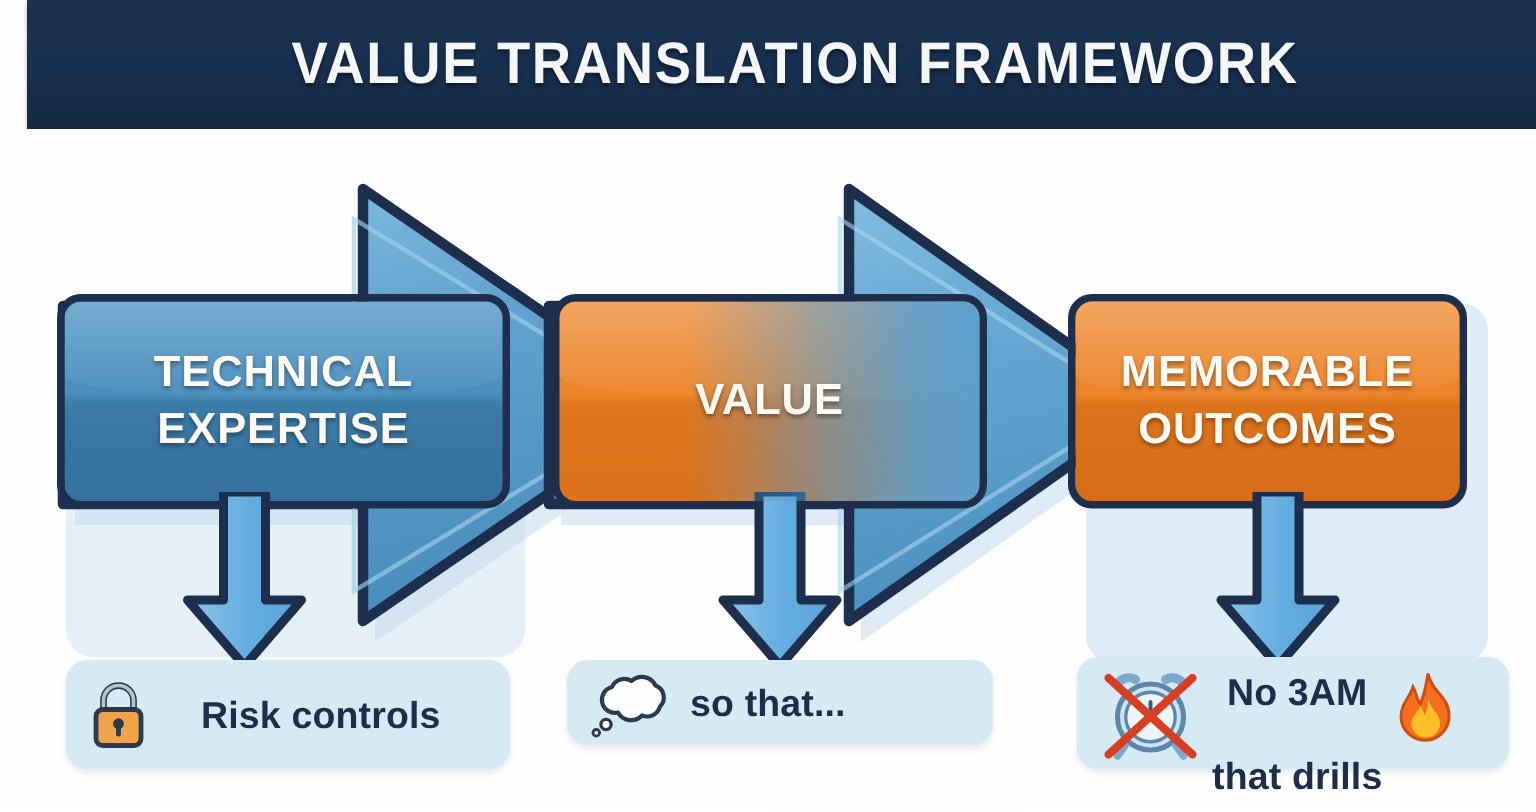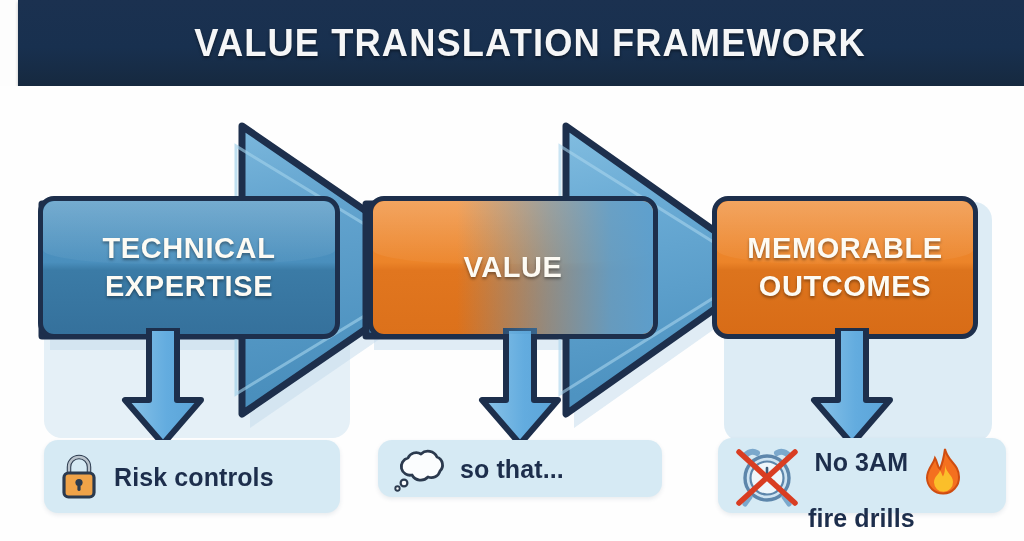--- a/index.html
+++ b/index.html
@@ -198,21 +198,21 @@
         <polygon points="36,0 64,0 64,72 88,72 50,116 12,72 36,72" fill="url(#dg1)" stroke="#1d2f4c" stroke-width="6" stroke-linejoin="round"></polygon>
       </svg>
     </div>
 
     <div class="down-arrow" style="left:802px;top:242px;width:100px;height:122px;">
       <svg width="100" height="122" viewBox="0 0 100 122">
         <polygon points="36,0 64,0 64,72 88,72 50,116 12,72 36,72" fill="url(#dg1)" stroke="#1d2f4c" stroke-width="6" stroke-linejoin="round"></polygon>
       </svg>
     </div>
 
-    <div class="chip" id="chip1" style="top:354px;">
+    <div class="chip" id="chip1" style="top:354px;gap:20px;">
       <div class="chip-icon">
         <svg width="42" height="48" viewBox="0 0 42 48">
           <path d="M11 20 V14 a10 10 0 0 1 20 0 V20" fill="none" stroke="#2b3a4e" stroke-width="4.5"></path>
           <path d="M11 20 V14 a10 10 0 0 1 20 0 V20" fill="none" stroke="#b9c3cc" stroke-width="2.4"></path>
           <rect x="6" y="20" width="30" height="24" rx="4.5" fill="#f0a348" stroke="#2b3a4e" stroke-width="3.2"></rect>
           <circle cx="21" cy="29.5" r="3.6" fill="#2b3a4e"></circle>
           <rect x="19.4" y="31" width="3.2" height="7" rx="1.4" fill="#2b3a4e"></rect>
         </svg>
       </div>
       <div class="chip-text">Risk controls</div>
@@ -239,21 +239,21 @@
           <line x1="35" y1="34" x2="35" y2="24" stroke="#3b5a78" stroke-width="2.6" stroke-linecap="round"></line>
           <line x1="35" y1="34" x2="42" y2="38" stroke="#3b5a78" stroke-width="2.6" stroke-linecap="round"></line>
           <path d="M18 53 l-5 7" stroke="#7ba8cc" stroke-width="5" stroke-linecap="round"></path>
           <path d="M52 53 l5 7" stroke="#7ba8cc" stroke-width="5" stroke-linecap="round"></path>
           <line x1="7" y1="8" x2="63" y2="59" stroke="#d93d22" stroke-width="5.5" stroke-linecap="round"></line>
           <line x1="63" y1="8" x2="7" y2="59" stroke="#d93d22" stroke-width="5.5" stroke-linecap="round"></line>
         </svg>
       </div>
       <div class="chip-text">
         <span>No 3AM</span><br>
-        <span>fire drills</span>
+        <span>that drills</span>
       </div>
       <div class="chip-icon chip-icon-tail">
         <svg width="44" height="58" viewBox="0 0 44 58">
           <path d="M24 2 c2 12 14 15 14 28 a16 16 0 0 1-32 1 c0-9 6-13 8-20 c3 5 2 9 5 11 c3-7 4-13 5-20 z" fill="#f4701f" stroke="#cf4d10" stroke-width="2"></path>
           <path d="M24 18 c1 8 8 10 8 17 a9.5 9.5 0 0 1-19 .5 c0-6 5-8 6-12 c2 3 2 5 3 6 c2-4 2-7 2-11.5 z" fill="#fbbf2a"></path>
         </svg>
       </div>
     </div>
 
   </div>

